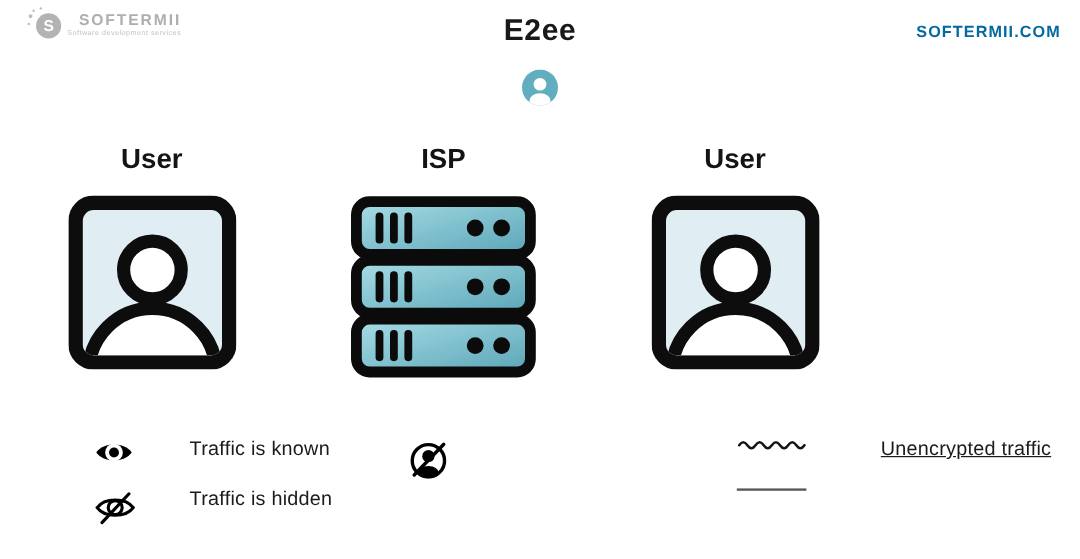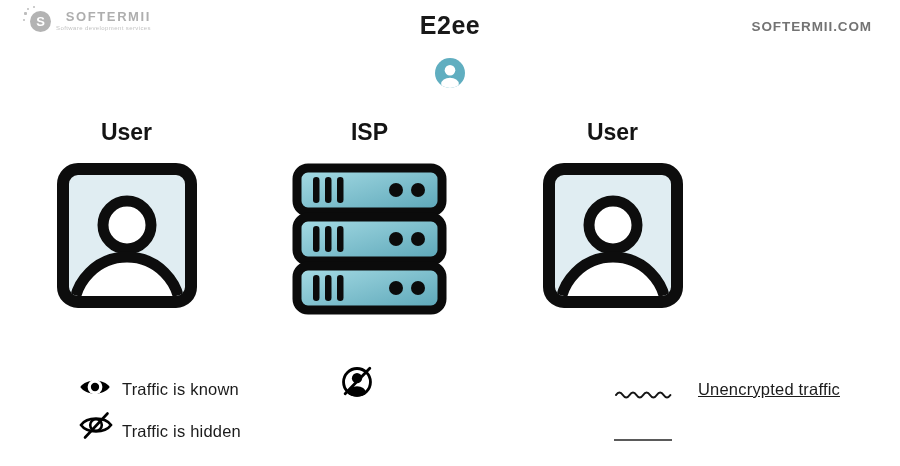--- a/index.html
+++ b/index.html
@@ -16,39 +16,39 @@
   .logo-badge .d1 { width:3px; height:3px; left:-6px; top:1px; }
   .logo-badge .d2 { width:2px; height:2px; left:-3px; top:-3px; }
   .logo-badge .d3 { width:2px; height:2px; left:3px;  top:-5px; }
   .logo-badge .d4 { width:2px; height:2px; left:-7px; top:8px; }
   .logo-text { display:flex; flex-direction:column;text-align:right; }
   .logo-brand { font-size:13px; font-weight:700; letter-spacing:1.6px; color:#aeaeae; line-height:14px; }
   .logo-tagline { font-size:6px; letter-spacing:0.4px; color:#c3c3c3; line-height:8px; }
 
   .title { position:absolute; left:0; top:11px; width:100%; text-align:center;
     font-size:25px; font-weight:700; color:#191919; letter-spacing:0.5px; }
-  .website { position:absolute; right:28px; top:19px; font-size:13.5px; font-weight:600;
-    letter-spacing:0.9px; color:#737373; }
+  .website { position:absolute; right:16px; top:19px; font-size:13.5px; font-weight:600;
+    letter-spacing:0.9px; color:#0369a1; }
 
   .avatar { position:absolute; left:50%; top:58px; transform:translateX(-50%);
     width:30px; height:30px; }
 
   
   .columns { position:absolute; left:0; top:118px; width:729px; display:flex; }
   .column { width:300px; display:flex; flex-direction:column; align-items:center; }
   .column-inner { position:relative; left:5px; display:flex; flex-direction:column; align-items:center; }
   .column-label { font-size:23px; font-weight:700; color:#141414; line-height:28px; margin-bottom:17px; }
   .icon-wrap { line-height:0; }
 
   
   .legend-col { position:absolute; top:365px; display:flex; flex-direction:column; gap:8px; }
   .legend-col.c1 { left:78px; }
   .legend-col.c2 { left:339px; }
   .legend-col.c3 { left:614px; }
-  .legend-item { display:flex; align-items:flex-end; height:34px; }
+  .legend-item { display:flex; align-items:flex-start; height:34px;gap:36px; }
   .legend-icon { width:36px; display:flex; align-items:center; justify-content:flex-start; line-height:0; }
   .legend-icon.line-type { width:58px; margin-right:10px; }
   .legend-label { font-size:16.5px; color:#1b1b1b; margin-left:8px; letter-spacing:0.2px; }
   .legend-icon.line-type + .legend-label { margin-left:16px;text-decoration:underline; }
   .straight-line { width:58px; height:2px; background:#5a5a5a; }
 </style>
 </head>
 <body>
 
 <div class="page">

